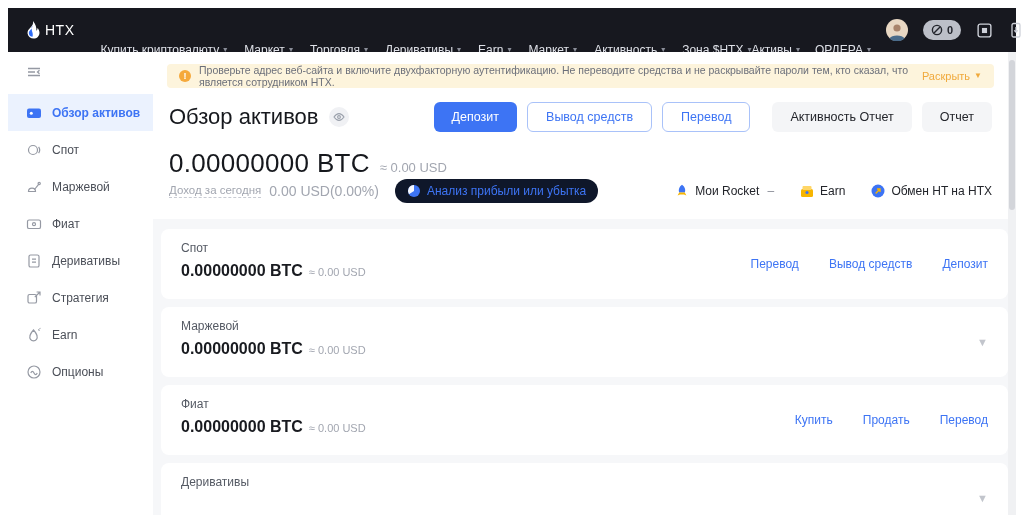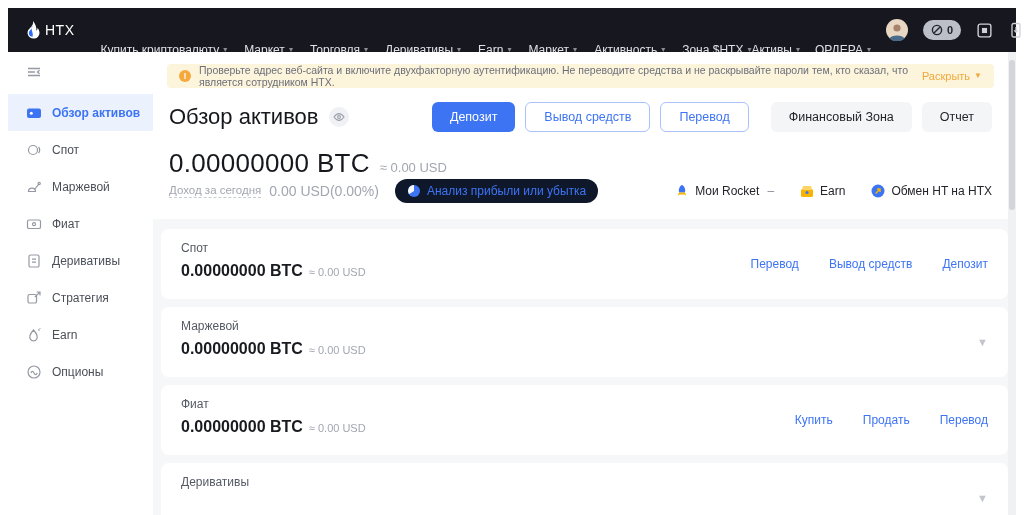--- a/index.html
+++ b/index.html
@@ -274,21 +274,21 @@
           <span class="eye-btn">
             <svg width="12" height="12" viewBox="0 0 12 12" fill="none" stroke="currentColor" stroke-width="1.1">
               <path d="M1 6s2.4-3.4 5-3.4S11 6 11 6 8.6 9.4 6 9.4 1 6 1 6z"></path>
                 <circle cx="6" cy="6" r="1.4"></circle>
             </svg>
           </span>
           <div class="title-buttons">
             <div class="btn btn-primary">Депозит</div>
             <div class="btn btn-outline">Вывод средств</div>
             <div class="btn btn-outline">Перевод</div>
-            <div class="btn btn-gray grp-gap">Финансовый Зона</div>
+            <div class="btn btn-gray grp-gap">Активность Отчет</div>
             <div class="btn btn-gray">Отчет</div>
           </div>
         </div>
 
         <div class="balance-row">
           <span class="balance-btc">0.00000000 BTC</span>
           <span class="balance-usd">≈ 0.00 USD</span>
         </div>
 
         <div class="sub-row">

